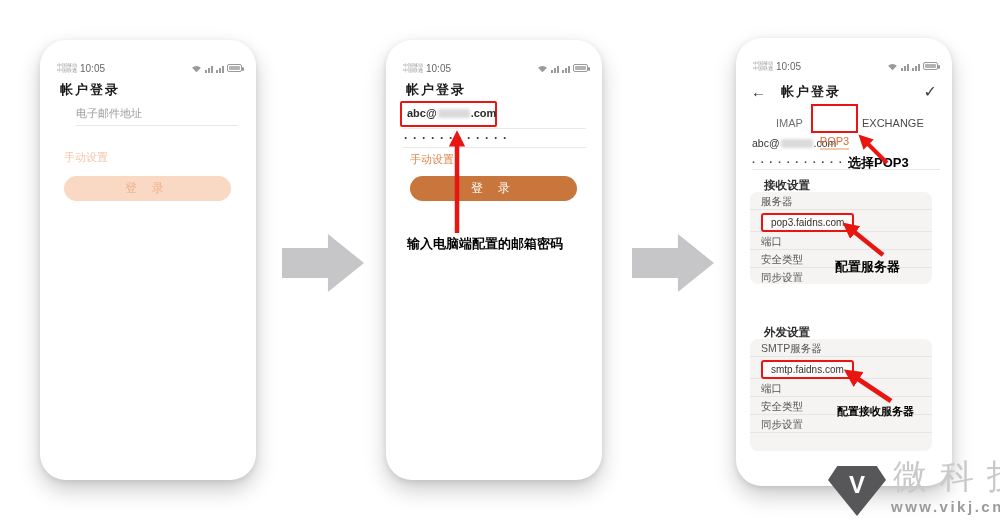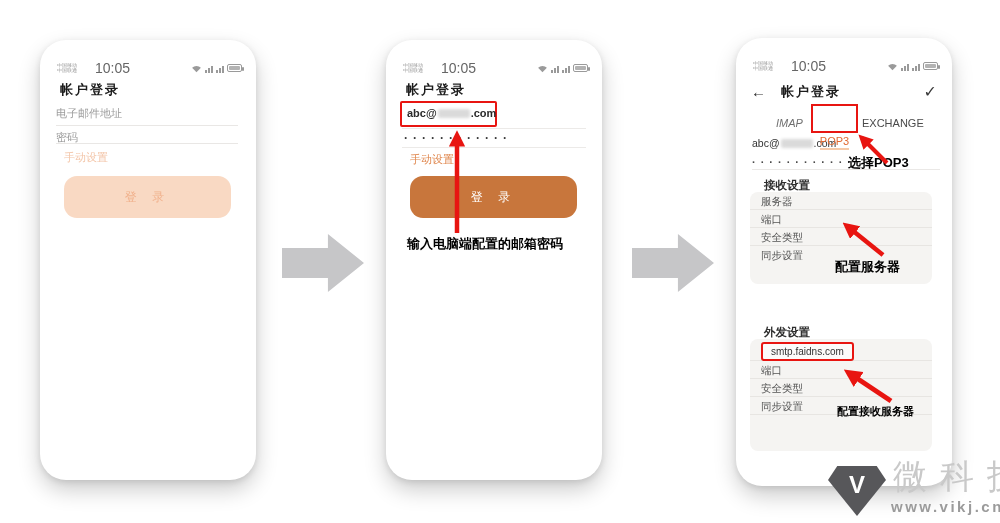--- a/index.html
+++ b/index.html
@@ -16,36 +16,36 @@
   }
   .p1 { left:40px;  top:40px; height:440px; }
   .p2 { left:386px; top:40px; height:440px; }
   .p3 { left:736px; top:38px; height:448px; }
 
   
   .statusbar { position:absolute; top:19px; left:17px; right:14px;
     display:flex; justify-content:space-between; align-items:center; }
   .sb-left { display:flex; align-items:center; }
   .carrier { font-size:5px; line-height:5px; color:#9a9a9a; }
-  .time { font-size:14px; color:#666; margin-left:18px; }
+  .time { font-size:10px; color:#666; margin-left:3px; }
   .sicons { display:flex; align-items:center; gap:3px; }
   .battery { width:15px; height:8px; border:1px solid #9a9a9a; border-radius:2px; position:relative; }
   .battery::before { content:""; position:absolute; inset:1px; background:#b3b3b3; border-radius:1px; }
   .battery::after { content:""; position:absolute; right:-3px; top:2px; width:2px; height:4px; background:#9a9a9a; border-radius:1px; }
 
   
   .scr-title { position:absolute; left:20px; top:41px; font-size:13px; font-weight:700; color:#1c1c1c; letter-spacing:2px; }
-  .field { position:absolute; left:16px; right:18px; border-bottom:1px solid #e9e7e5; font-size:11px; color:#9c9c9c; }
+  .field { position:absolute; left:36px; right:18px; border-bottom:1px solid #e9e7e5; font-size:11px; color:#9c9c9c; }
   .f-email { top:66px; height:20px; }
   .f-pass  { top:90px; height:14px; }
   .manual { position:absolute; left:24px; font-size:11px; }
   .p1 .manual { top:110px; color:#f3c5a8; }
   .p2 .manual { top:112px; color:#e0874e; }
-  .loginbtn { position:absolute; left:24px; right:25px; top:136px; height:42px;
-    border-radius:13px; text-align:center; line-height:25px; font-size:12px; letter-spacing:6px; border:none; }
+  .loginbtn { position:absolute; left:24px; right:25px; top:136px; height:25px;
+    border-radius:13px; text-align:center; line-height:25px; font-size:12px; letter-spacing:6px; border:none;font-family:Liberation Serif, serif; }
   .p1 .loginbtn { background:#f9d9c3; color:#f1b18c; }
   .p2 .loginbtn { background:#c8763c; color:#fff; }
 
   .p2 .emailbox { position:absolute; left:14px; top:61px; width:97px; height:26px;
     border:2.5px solid #e81511; border-radius:2px; font-size:11px; font-weight:700; color:#2a2a2a;
     line-height:21px; padding-left:5px; background:#fff; z-index:5; white-space:nowrap; }
   .redact { display:inline-block; width:32px; height:9px; background:#dadada;
     border-radius:2px; filter:blur(1.5px); vertical-align:middle; margin:0 1px 2px 1px; }
   .divider { position:absolute; border-bottom:1px solid #eceae8; }
   .p2 .line-email { left:16px; right:16px; top:88px; }
@@ -56,21 +56,21 @@
   
   .annotation { position:absolute; color:#000000; font-weight:700; white-space:nowrap; z-index:30; }
   .p2 .annotation { left:21px; top:195px; font-size:13px; }
 
   
   .p3 .header { position:absolute; top:44px; left:15px; right:15px; display:flex; align-items:center; }
   .p3 .back { font-size:15px; color:#2e2e2e; line-height:15px; }
   .p3 .h-title { font-size:13px; font-weight:700; color:#1c1c1c; margin-left:15px; letter-spacing:2px; }
   .p3 .check { margin-left:auto; font-size:16px; color:#3a3a3a; }
   .p3 .tab { position:absolute; font-size:11px; }
-  .tab-imap { left:40px; top:79px; color:#707070;font-style:italic; }
+  .tab-imap { left:40px; top:79px; color:#707070; }
   .pop3box { position:absolute; left:75px; top:66px; width:47px; height:29px;
     border:2.5px solid #e81511; display:flex; align-items:center; justify-content:center; z-index:6; background:#fff; }
   .tab-pop3 { font-size:11px; color:#e06a33; border-bottom:2px solid #f5c9a8; padding-bottom:1px;margin-top:47px; }
   .tab-exch { left:126px; top:79px; color:#4a4a4a; }
   .p3 .email { position:absolute; left:16px; top:99px; font-size:10.5px; color:#333; white-space:nowrap; }
   .p3 .dots { position:absolute; left:16px; top:118px; font-size:11px; font-weight:700; letter-spacing:5px; color:#4a4a4a; }
   .p3 .line-dots { left:16px; right:12px; top:131px; border-bottom:1px solid #eae8e6; }
   .sect { position:absolute; left:28px; font-size:11.5px; font-weight:700; color:#2e2e2e; }
   .sect-receive { top:140px; }
   .sect-outgoing { top:287px; }
@@ -134,21 +134,20 @@
         <span><svg width="8" height="8" viewBox="0 0 8 8">
               <rect x="0" y="5" width="2" height="3" fill="#9a9a9a"></rect>
               <rect x="3" y="3" width="2" height="5" fill="#9a9a9a"></rect>
               <rect x="6" y="1" width="2" height="7" fill="#9a9a9a"></rect>
             </svg></span>
         <span class="battery"></span>
       </div>
     </div>
     <div class="scr-title">帐户登录</div>
     <div class="field f-email">电子邮件地址</div>
-    <div class="field f-pass">密码</div>
     <div class="manual">手动设置</div>
     <button class="loginbtn">登 录</button>
   </div>
 
   <div class="phone p2">
     <div class="statusbar">
       <div class="sb-left">
         <div class="carrier">
           <div>中国移动</div>
           <div>中国联通</div>
@@ -219,28 +218,30 @@
     </div>
     <div class="tab tab-exch">EXCHANGE</div>
     <div class="email"><span>abc@</span><span class="redact"></span><span>.com</span></div>
     <div class="dots">············</div>
     <div class="divider line-dots"></div>
     <div class="annotation ann-pop3">选择POP3</div>
 
     <div class="sect sect-receive">接收设置</div>
     <div class="card card-receive">
       <div class="crow">服务器</div>
+      <div class="crow vrow"><span class="vbox">pop3.faidns.com</span></div>
       <div class="crow">端口</div>
       <div class="crow">安全类型</div>
       <div class="crow last">同步设置</div>
     </div>
     <div class="annotation ann-recv">配置服务器</div>
 
     <div class="sect sect-outgoing">外发设置</div>
     <div class="card card-outgoing">
+      <div class="crow">SMTP服务器</div>
       <div class="crow vrow"><span class="vbox">smtp.faidns.com</span></div>
       <div class="crow">端口</div>
       <div class="crow">安全类型</div>
       <div class="crow">同步设置</div>
     </div>
     <div class="annotation ann-out">配置接收服务器</div>
   </div>
 
   <div class="bigarrow" id="bigarrow1"></div>
   <div class="bigarrow" id="bigarrow2"></div>

